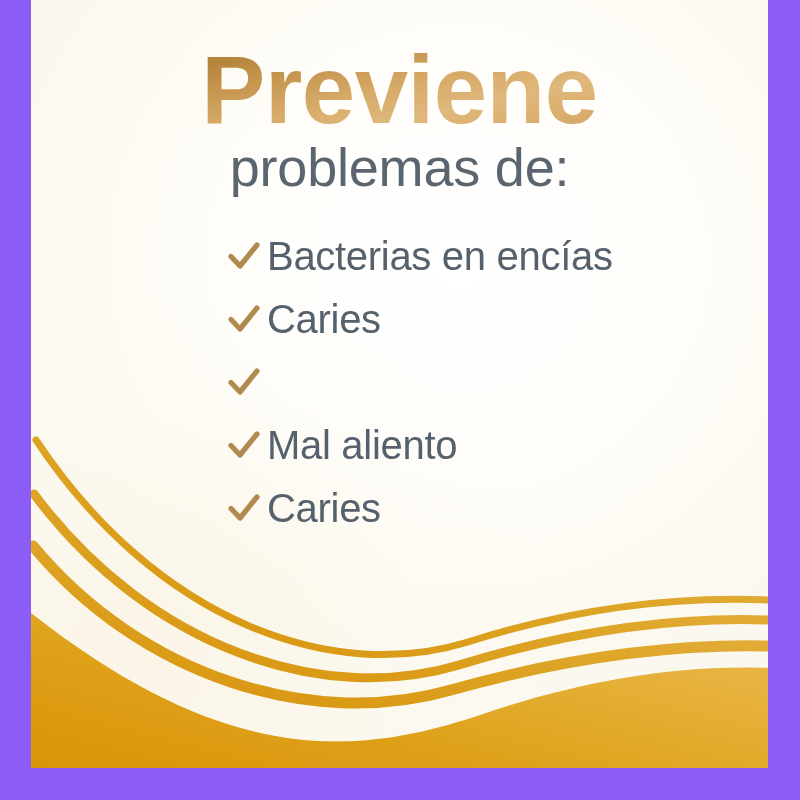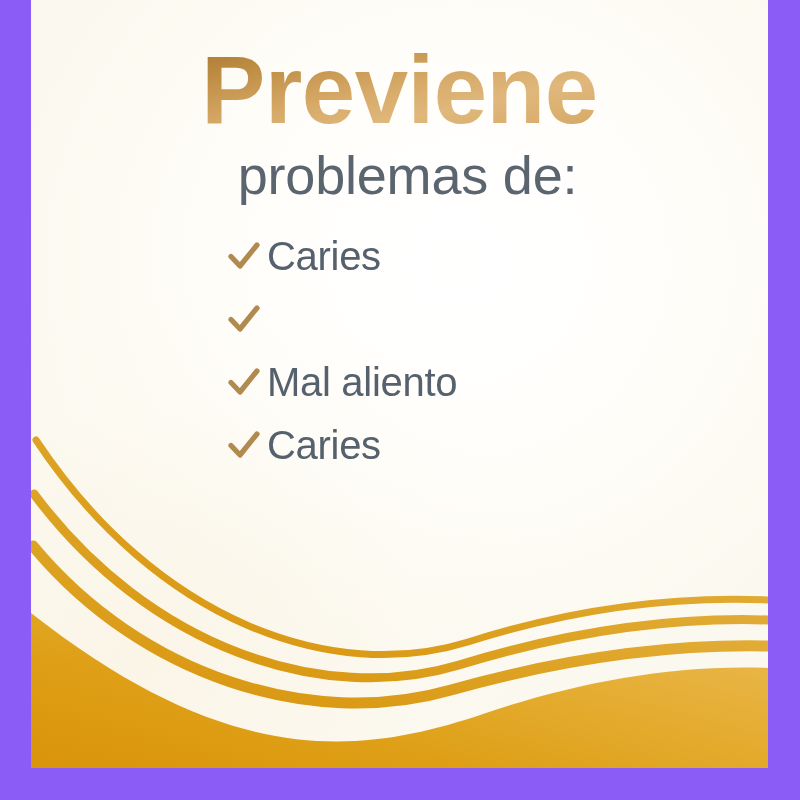--- a/index.html
+++ b/index.html
@@ -70,21 +70,21 @@
         #d9ad6c 76%,
         #c89753 90%,
         #b5833d 100%);
     -webkit-background-clip: text;
     background-clip: text;
     color: transparent;
     -webkit-text-fill-color: transparent;
   }
 
   #subhead {
-    margin: 8px;
+    margin: 0;
     padding: 0;
     position: absolute;
     left: 0;
     top: 140px;
     width: 737px;
     font-size: 54px;
     font-weight: normal;
     letter-spacing: -0.2px;
     line-height: 1.0;
     white-space: nowrap;
@@ -179,20 +179,26 @@
                C 541 609 643 596 737 600"></path>
     </svg>
 
     <div id="title-block">
       <h1 id="headline">Previene</h1>
       <h2 id="subhead">problemas de:</h2>
     </div>
 
     <ul id="benefit-list">
 
+      <li class="benefit-row">
+        <svg class="check-icon" viewBox="0 0 34 32" aria-hidden="true">
+          <path d="M4 16.5 L13 26 L30 5" fill="none" stroke="#b08a4e" stroke-width="5.2" stroke-linecap="round" stroke-linejoin="round"></path>
+        </svg>
+        <span class="benefit-text">Bacterias en encías</span>
+      </li>
 
 
 
 
       <li class="benefit-row">
         <svg class="check-icon" viewBox="0 0 34 32" aria-hidden="true">
           <path d="M4 16.5 L13 26 L30 5" fill="none" stroke="#b08a4e" stroke-width="5.2" stroke-linecap="round" stroke-linejoin="round"></path>
         </svg>
         <span class="benefit-text">Caries</span>
       </li>

